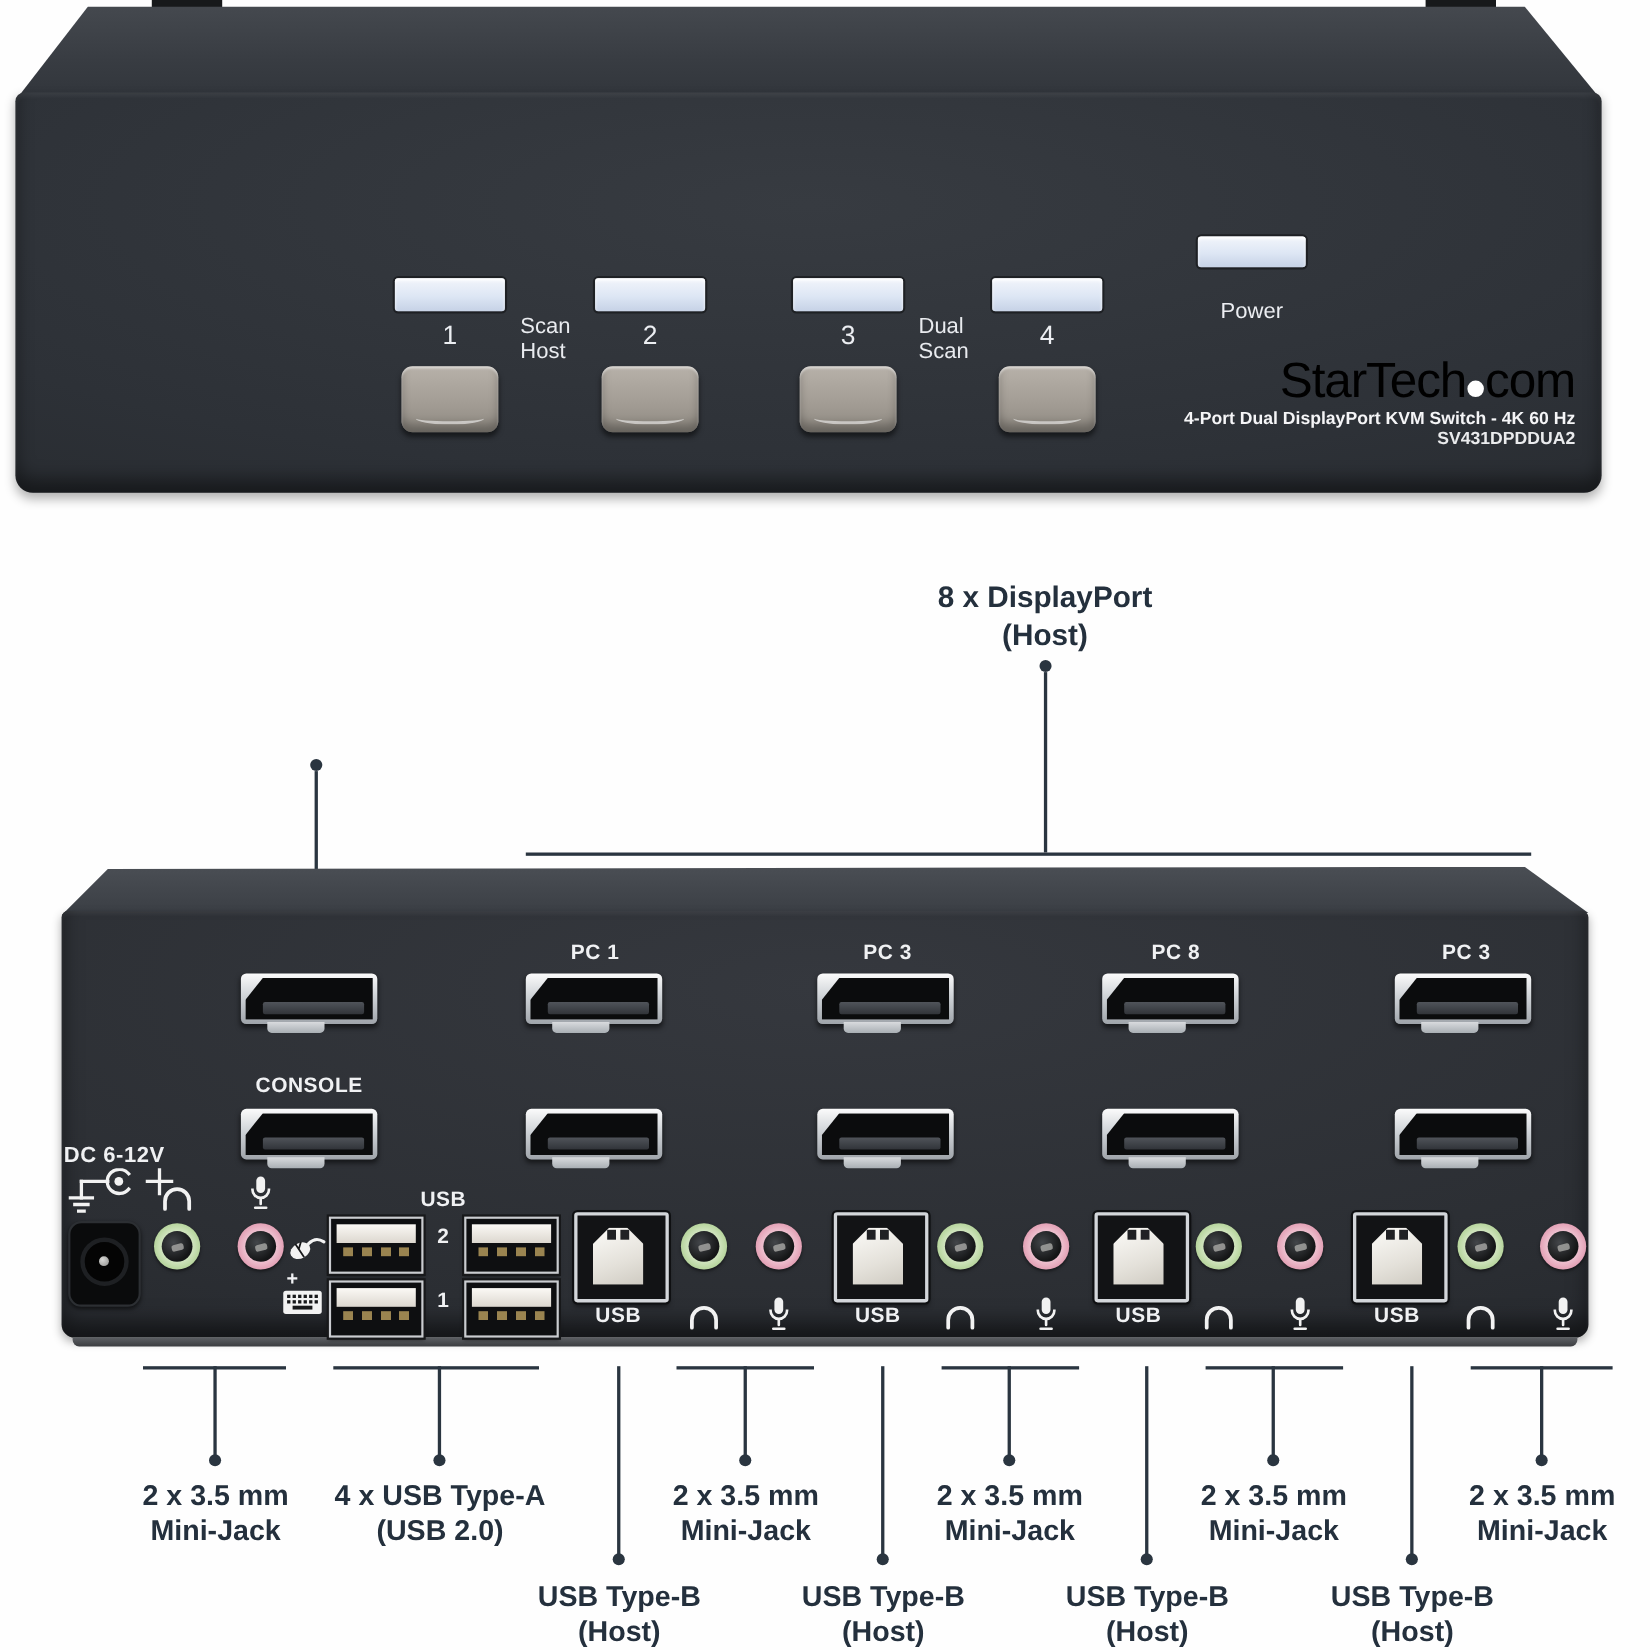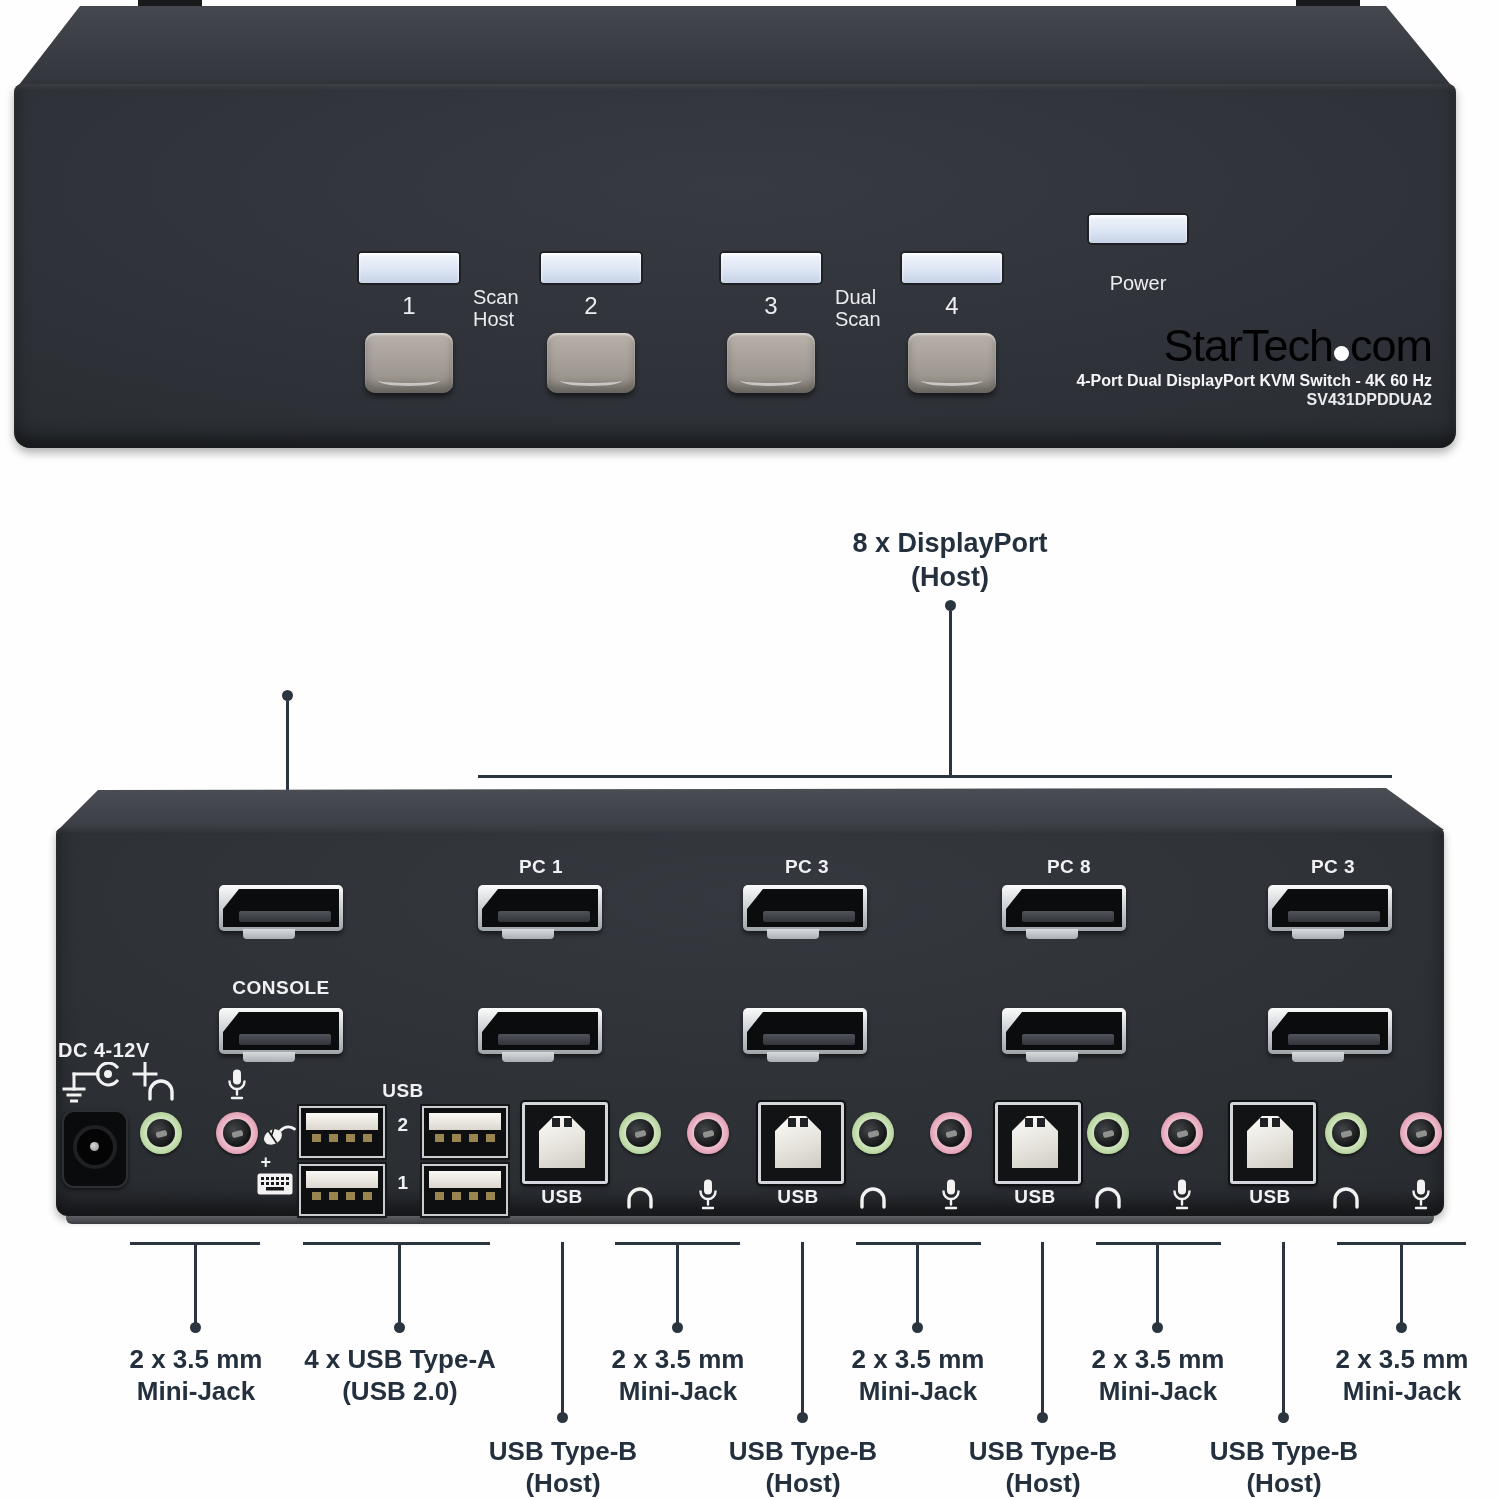--- a/index.html
+++ b/index.html
@@ -179,21 +179,21 @@
   <div class="dp" style="left:743px;top:1008px;">
       <span class="stem"></span>
     </div>
   <div class="dp" style="left:1002px;top:1008px;">
       <span class="stem"></span>
     </div>
   <div class="dp" style="left:1268px;top:1008px;">
       <span class="stem"></span>
     </div>
 
-  <div class="rear-label" style="left:58px;top:1039px;font-size:20px;">DC 4-12V</div>
+  <div class="rear-label" style="left:58px;top:1039px;font-size:20px;">DC 6-12V</div>
   <svg class="abs" style="left:60px;top:1062px;" width="108" height="44" viewBox="0 0 108 44">
     <g stroke="#f2f2f2" stroke-width="3" fill="none" stroke-linecap="square">
       <path d="M14 12 V27"></path>
         <path d="M4 27 H24"></path>
         <path d="M8 33 H20"></path>
         <path d="M11.5 39 H16.5"></path>
       <path d="M14 12 H38"></path>
       <path d="M57 5 A11 11 0 1 0 57 19"></path>
       <path d="M74 12 H96"></path>
         <path d="M85 1 V23"></path>

